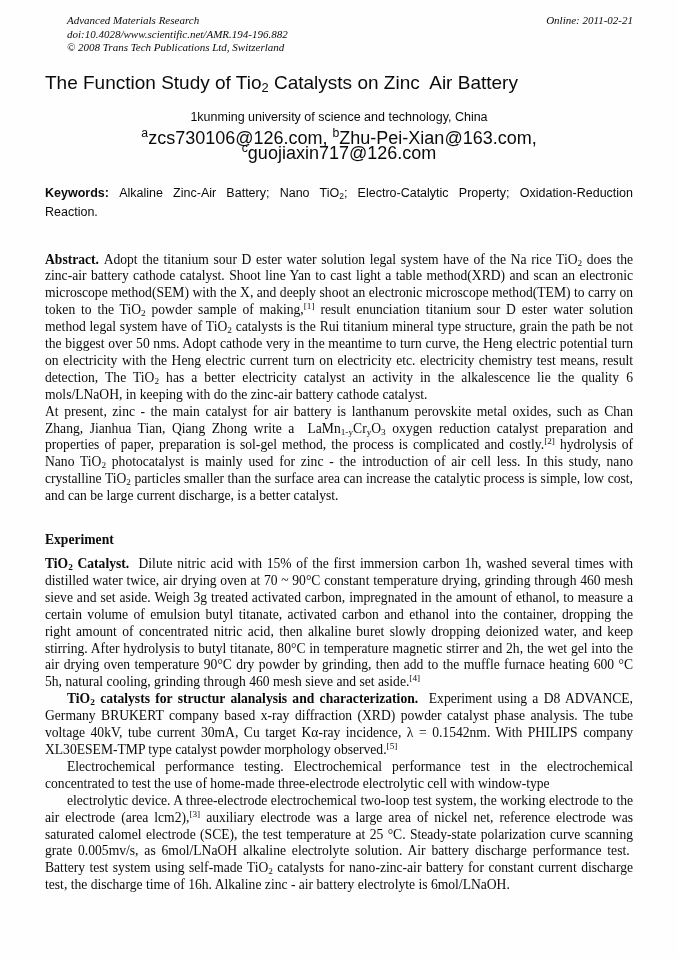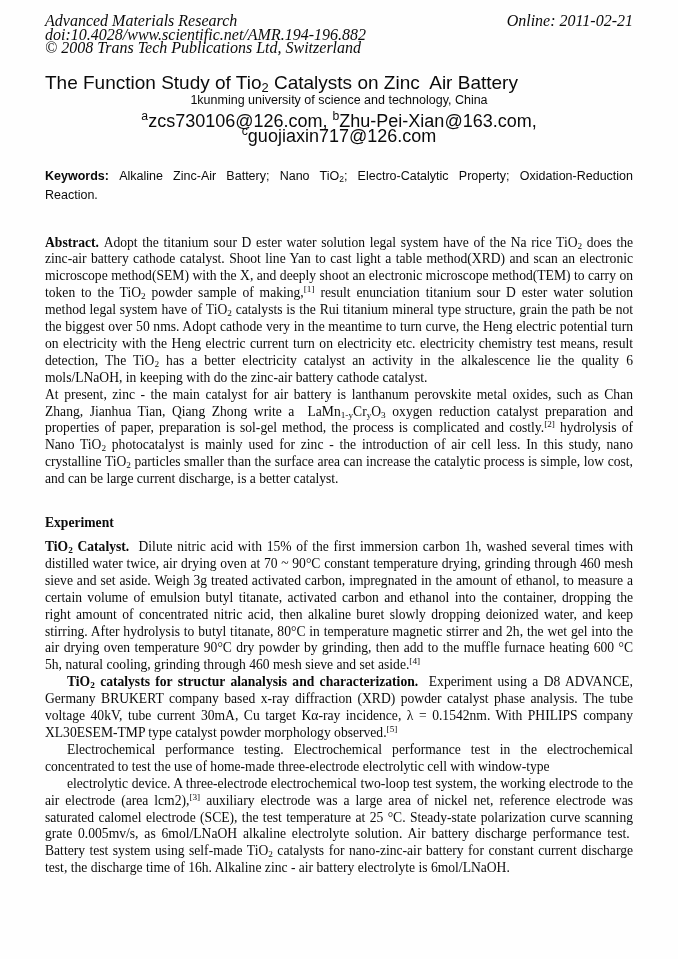--- a/index.html
+++ b/index.html
@@ -13,42 +13,43 @@
     box-sizing: border-box;
     padding: 14px 45px 0 45px;
     overflow: hidden;
     font-family: "Liberation Serif", "DejaVu Serif", serif;
   }
   .hdr {
     display: flex;
     justify-content: space-between;
     align-items: flex-start;
     font-style: italic;
-    font-size: 16px;
+    font-size: 11px;
     line-height: 13.5px;
+    margin-left: 22px;
   }
   .hdr-left div { white-space: nowrap; }
   .hdr-right { white-space: nowrap; }
   .title {
     margin: 17px 0 0 0;
     text-align: left;
     font-family: "Liberation Sans", "DejaVu Sans", sans-serif;
     font-weight: normal;
     font-size: 19px;
     line-height: 21px;
   }
   .authors {
     margin-top: 10px;
     text-align: center;
     font-family: "Liberation Sans", "DejaVu Sans", sans-serif;
     font-size: 15px;
     line-height: 19px;
   }
   .affil {
-    margin-top: 0;
+    margin-top: 17px;
     text-align: center;
     font-family: "Liberation Sans", "DejaVu Sans", sans-serif;
     font-size: 12.5px;
     line-height: 15px;
   }
   .emails {
     margin-top: 6px;
     text-align: center;
     font-family: "Liberation Sans", "DejaVu Sans", sans-serif;
     font-size: 18px;

